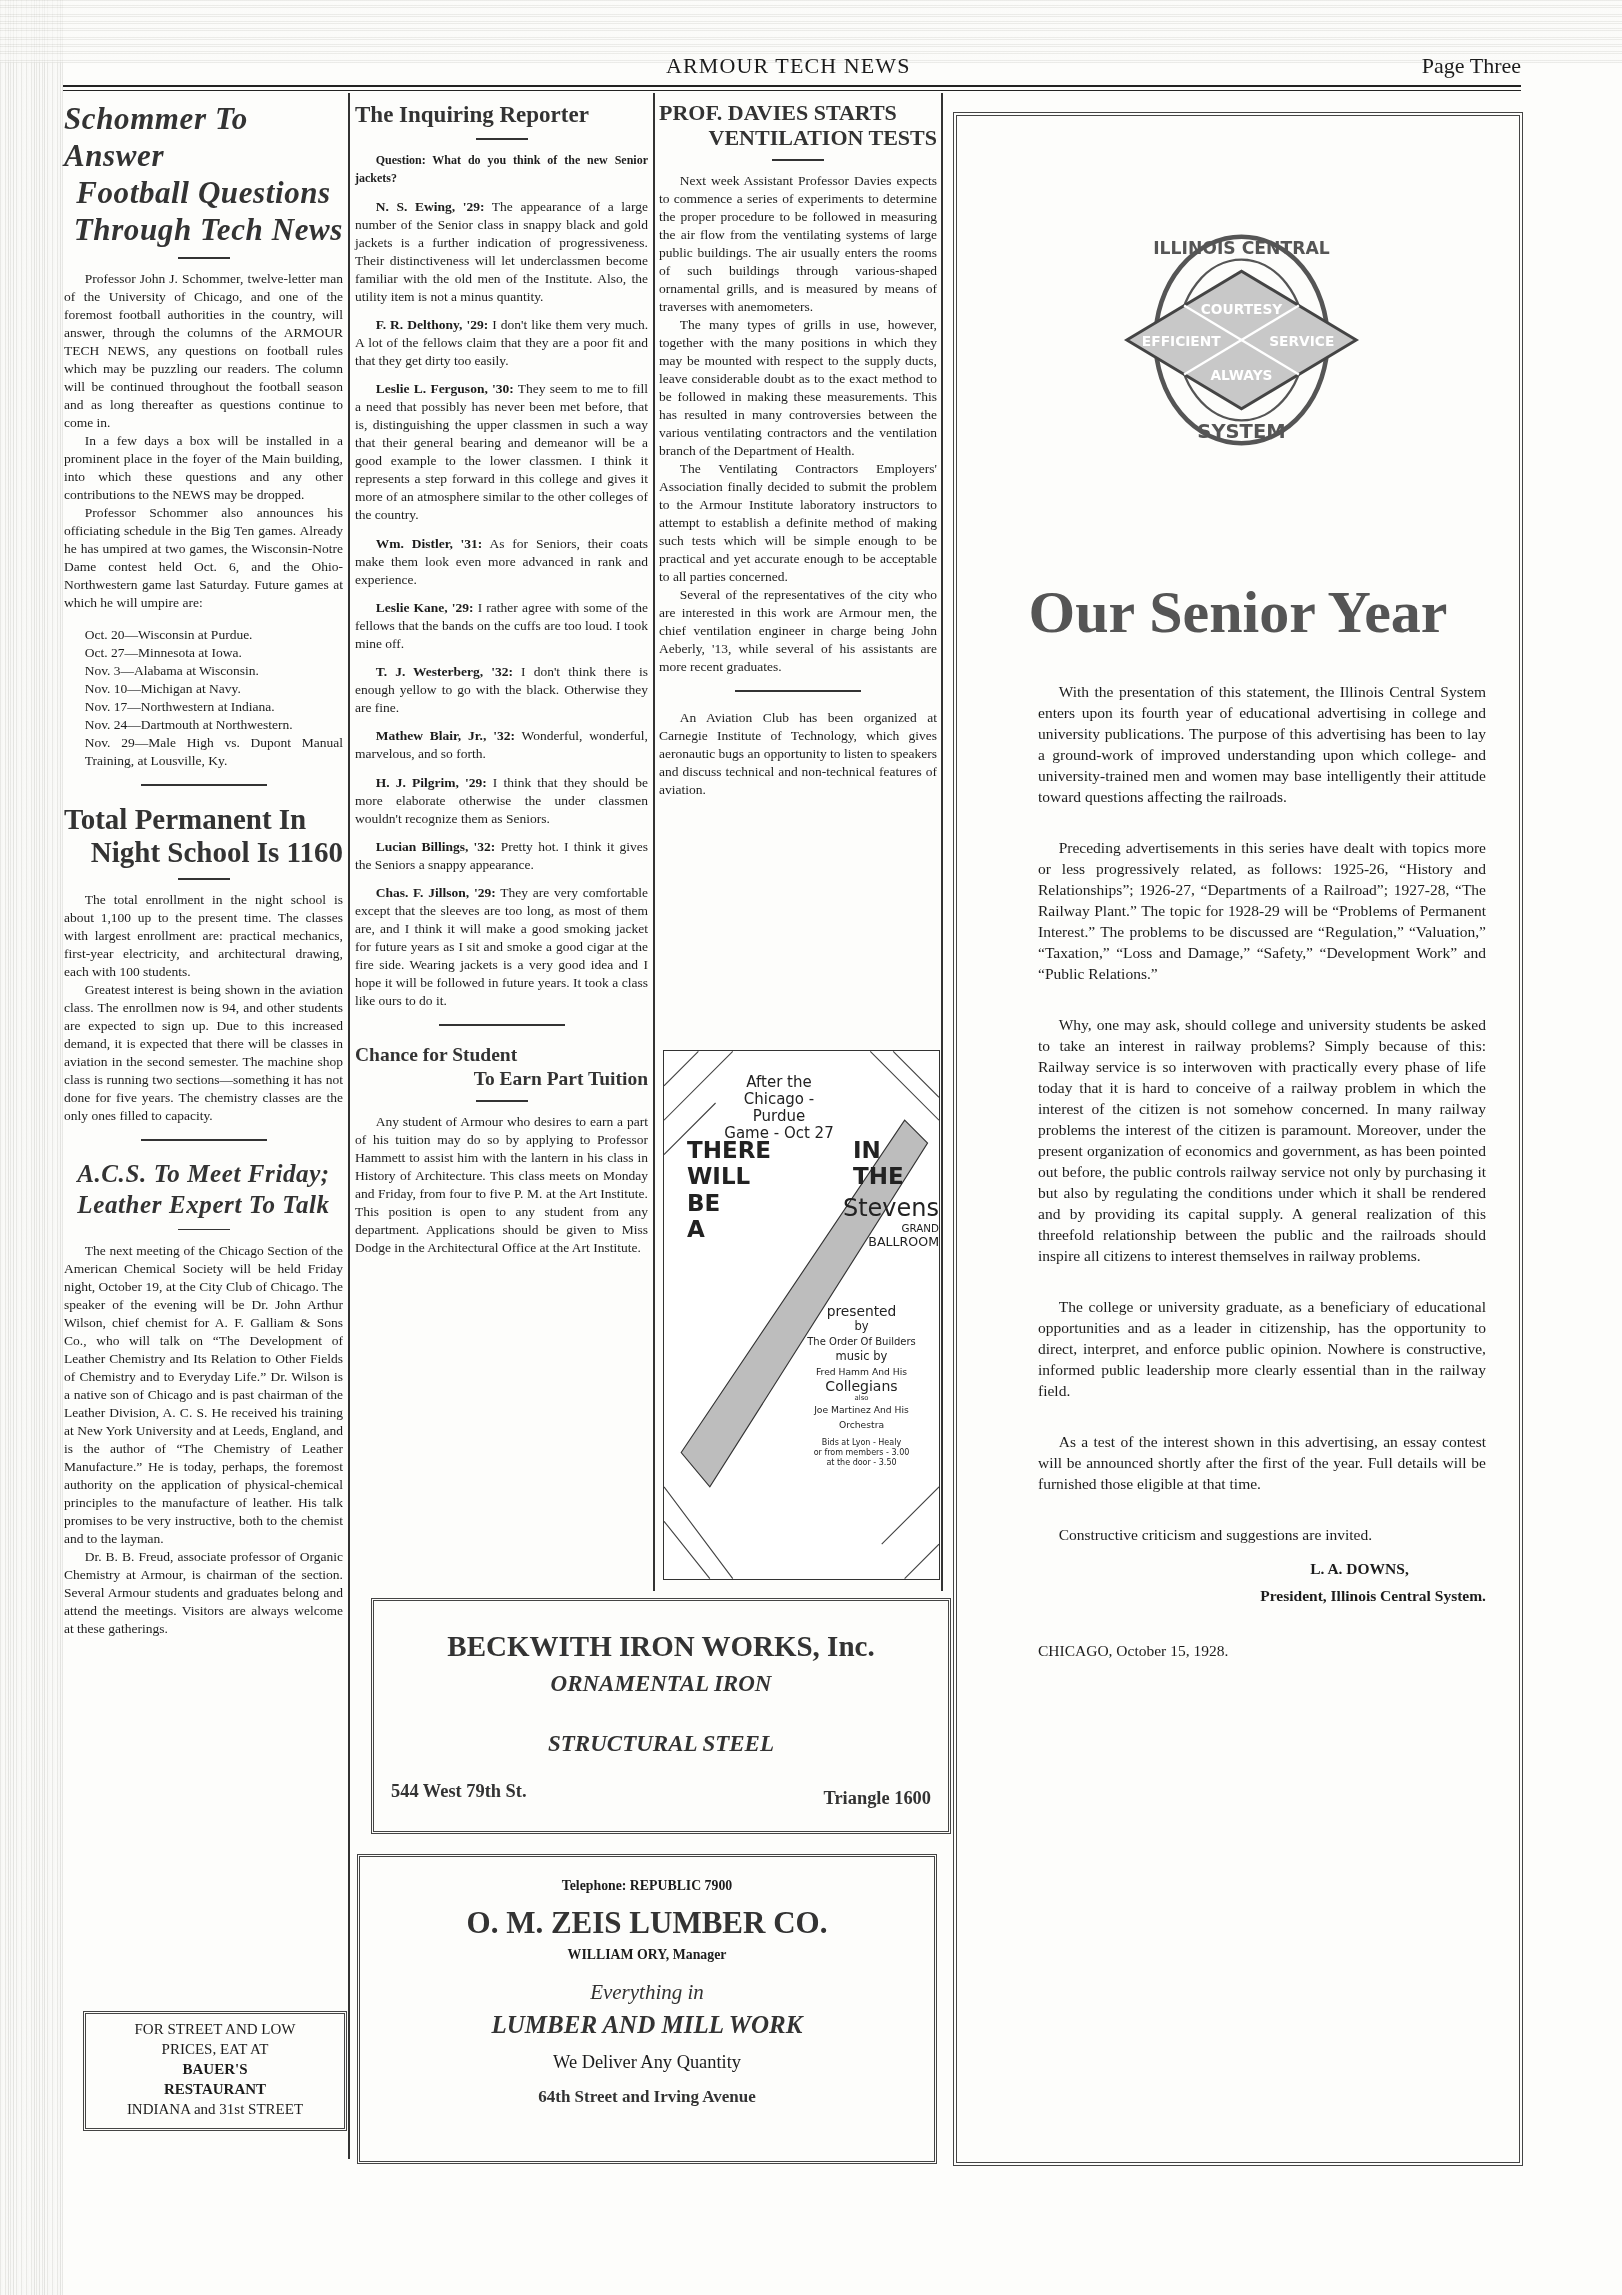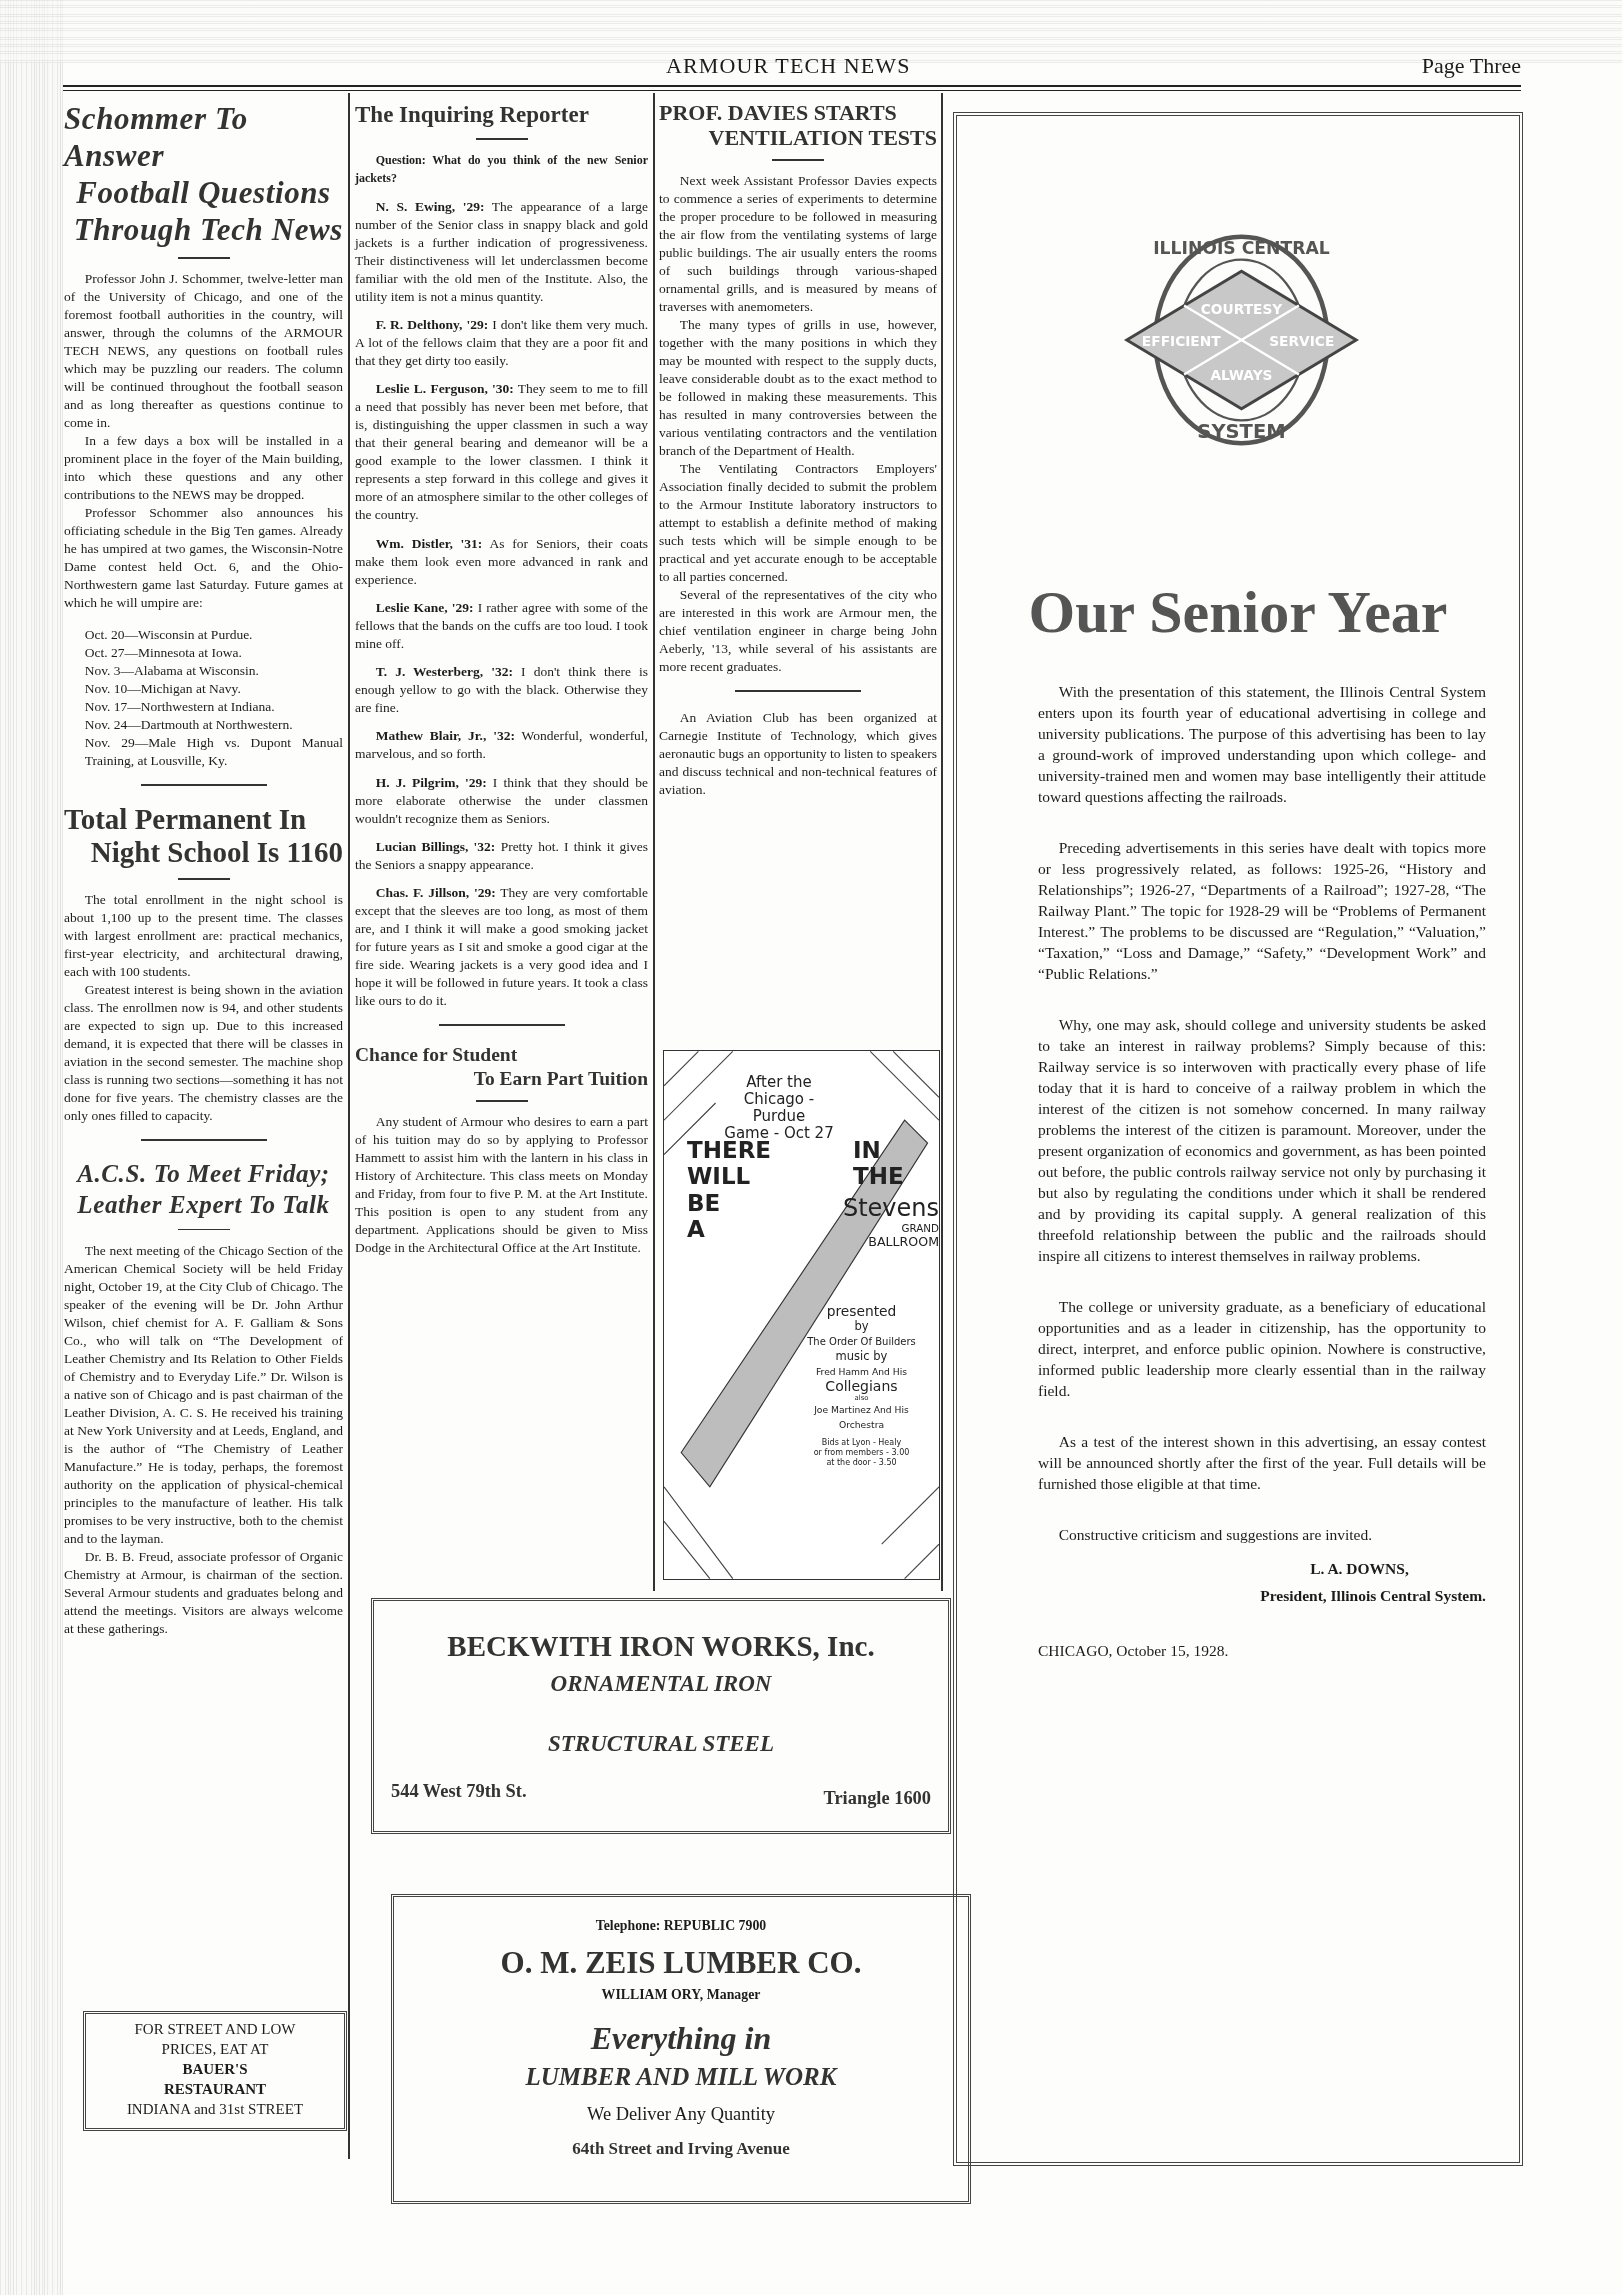--- a/index.html
+++ b/index.html
@@ -177,25 +177,25 @@
 </div>
 
 <div class="boxad" style="left:371px;top:1598px;width:574px;height:230px;">
   <div style="font-size:29px;font-weight:bold;margin-top:29px;color:#333;">BECKWITH IRON WORKS, Inc.</div>
   <div style="font-size:23px;font-style:italic;font-weight:bold;margin-top:8px;color:#333;">ORNAMENTAL IRON</div>
   <div style="font-size:23px;font-style:italic;font-weight:bold;margin-top:34px;color:#333;">STRUCTURAL STEEL</div>
   <div style="position:absolute;left:17px;bottom:29px;font-size:18.4px;font-weight:bold;color:#333;">544 West 79th St.</div>
   <div style="position:absolute;right:17px;bottom:22px;font-size:18.4px;font-weight:bold;color:#333;">Triangle 1600</div>
 </div>
 
-<div class="boxad" style="left:391px;top:1854px;width:574px;height:304px;margin-top:40px;">
+<div class="boxad" style="left:357px;top:1854px;width:574px;height:304px;">
   <div style="font-size:13.8px;font-weight:bold;margin-top:20.7px;">Telephone: REPUBLIC 7900</div>
   <div style="font-size:31px;font-weight:bold;margin-top:11.5px;color:#333;">O. M. ZEIS LUMBER CO.</div>
   <div style="font-size:13.8px;font-weight:bold;margin-top:5.7px;">WILLIAM ORY, Manager</div>
-  <div style="font-size:32px;font-style:italic;font-weight:bold;margin-top:17px;color:#333;">Everything in</div>
+  <div style="font-size:21px;font-style:italic;font-weight:normal;margin-top:17px;color:#333;">Everything in</div>
   <div style="font-size:25px;font-style:italic;font-weight:bold;margin-top:5.7px;color:#333;">LUMBER AND MILL WORK</div>
   <div style="font-size:18.4px;margin-top:13.8px;">We Deliver Any Quantity</div>
   <div style="font-size:17px;font-weight:bold;margin-top:13.8px;color:#333;">64th Street and Irving Avenue</div>
 </div>
 
 <div class="boxad" style="left:953px;top:112px;width:562px;height:2046px;border:4.6px double #444;">
   <svg class="emblem" width="241" height="218" viewBox="0 0 420 380" style="position:absolute;left:164px;top:115px;">
     <ellipse cx="210" cy="190" rx="150" ry="180" fill="none" stroke="#555" stroke-width="8"></ellipse>
     <ellipse cx="210" cy="190" rx="110" ry="140" fill="none" stroke="#555" stroke-width="4"></ellipse>
     <polygon points="10,190 210,70 410,190 210,310" fill="#c8c8c8" stroke="#444" stroke-width="5"></polygon>

